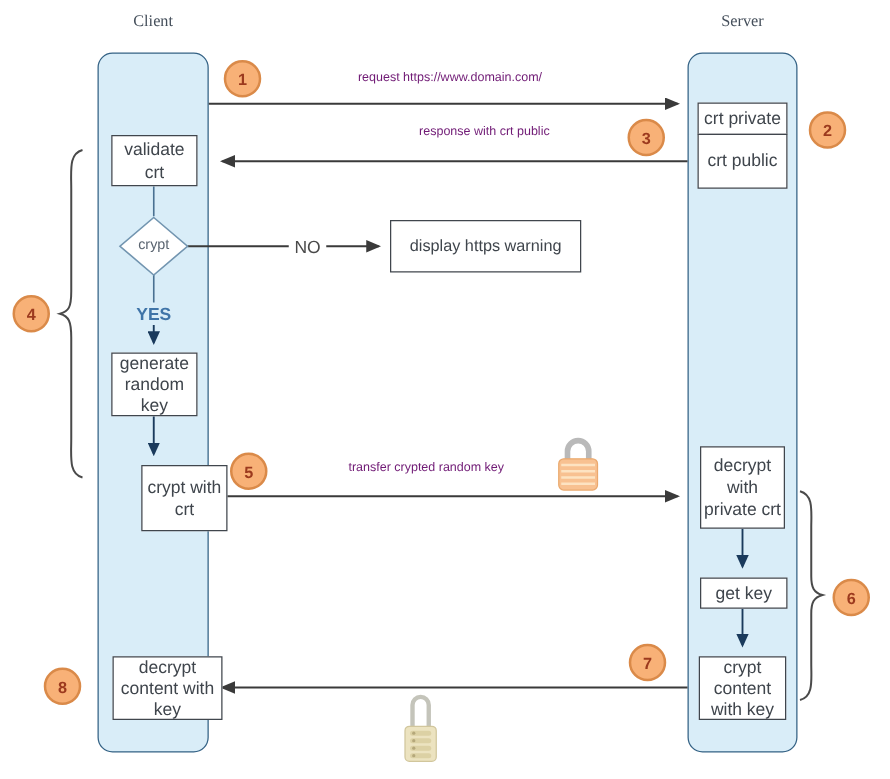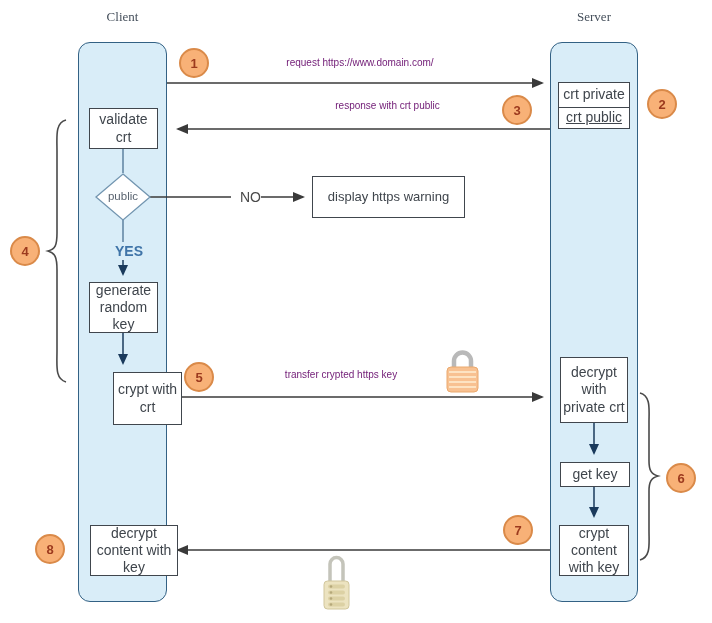--- a/index.html
+++ b/index.html
@@ -27,21 +27,21 @@
   .step{
     position:absolute;width:26px;height:26px;border-radius:50%;
     background:#f8b177;border:2px solid #da8a49;box-sizing:content-box;
     display:flex;align-items:center;justify-content:center;
     font-size:13px;font-weight:bold;color:#9c3a1e;
   }
   .msg{
     position:absolute;text-align:center;font-size:10px;color:#701a75;
   }
   .branch{
-    position:absolute;text-align:right;font-size:14px;color:#4a4a4a;background:#ffffff;
+    position:absolute;text-align:center;font-size:14px;color:#4a4a4a;background:#ffffff;
   }
   .branch.yes{color:#3f74a8;font-weight:600;background:transparent;}
   .overlay{position:absolute;left:0;top:0;}
 </style>
 </head>
 <body>
 
 <div class="canvas">
 
   <div class="lane-title" style="left:78px;top:9px;width:89px;">Client</div>
@@ -96,36 +96,36 @@
       <rect x="328" y="596.5" width="17" height="4" rx="2" fill="#dcd1a4"></rect>
       <rect x="328" y="602.5" width="17" height="4" rx="2" fill="#dcd1a4"></rect>
       <circle cx="331" cy="586.5" r="1.3" fill="#b5a87a"></circle>
       <circle cx="331" cy="592.5" r="1.3" fill="#b5a87a"></circle>
       <circle cx="331" cy="598.5" r="1.3" fill="#b5a87a"></circle>
       <circle cx="331" cy="604.5" r="1.3" fill="#b5a87a"></circle>
     </g>
   </svg>
 
   <div class="node" style="left:89px;top:108px;width:69px;height:41px;">validate crt</div>
-  <div class="diamond-label" style="left:96px;top:190px;width:54px;">public</div>
+  <div class="diamond-label" style="left:96px;top:190px;width:54px;">crypt</div>
   <div class="node" style="left:89px;top:282px;width:69px;height:51px;">generate random key</div>
   <div class="node" style="left:89px;top:372px;width:69px;height:53px;margin-left:24px;">crypt with crt</div>
   <div class="node" style="left:90px;top:525px;width:88px;height:51px;">decrypt content with key</div>
 
   <div class="node" style="left:558px;top:82px;width:72px;height:26px;">crt private</div>
-  <div class="node" style="left:558px;top:107px;width:72px;height:22px;text-decoration:underline;">crt public</div>
+  <div class="node" style="left:558px;top:107px;width:72px;height:44px;">crt public</div>
   <div class="node" style="left:560px;top:357px;width:68px;height:66px;">decrypt with private crt</div>
   <div class="node" style="left:560px;top:462px;width:70px;height:25px;">get key</div>
   <div class="node warn" style="left:312px;top:176px;width:153px;height:42px;">display https warning</div>
 
   <div class="node" style="left:559px;top:525px;width:70px;height:51px;">crypt content with key</div>
 
   <div class="msg" style="left:195px;top:57px;width:330px;">request https://www.domain.com/</div>
   <div class="msg" style="left:285px;top:100px;width:205px;">response with crt public</div>
-  <div class="msg" style="left:235px;top:369px;width:212px;">transfer crypted https key</div>
+  <div class="msg" style="left:235px;top:369px;width:212px;">transfer crypted random key</div>
 
   <div class="branch" style="left:231px;top:189px;width:30px;">NO</div>
   <div class="branch yes" style="left:103px;top:243px;width:40px;">YES</div>
 
   <div class="step" style="left:179px;top:48px;">1</div>
   <div class="step" style="left:647px;top:89px;">2</div>
   <div class="step" style="left:502px;top:95px;">3</div>
   <div class="step" style="left:10px;top:236px;">4</div>
   <div class="step" style="left:184px;top:362px;">5</div>
   <div class="step" style="left:666px;top:463px;">6</div>

